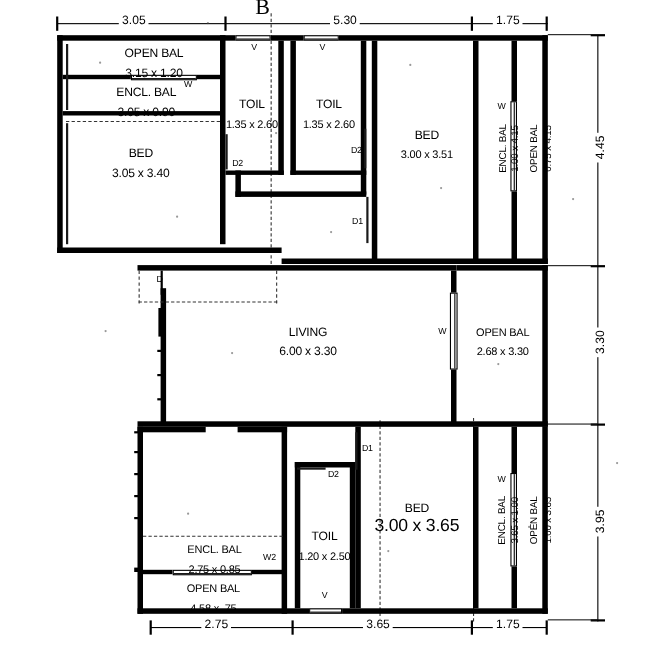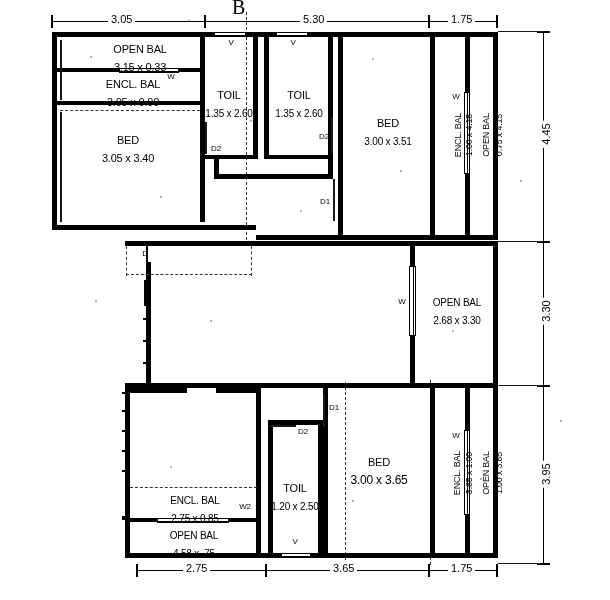--- a/index.html
+++ b/index.html
@@ -239,21 +239,21 @@
   <div class="wall" style="left:323px; top:388px; width:5px; height:165px;"></div>
   <div class="wall" style="left:430px; top:388px; width:5px; height:165px;"></div>
   <div class="wall" style="left:465px; top:388px; width:5px; height:165px;"></div>
   <div class="wall" style="left:493px; top:388px; width:5px; height:170px;"></div>
 
   <div class="win v" style="left:464px; top:430px; width:6px; height:85px;"></div>
   <div class="lbl lbl-tiny" style="left:450px; top:432px; width:12px;">W</div>
 
   <div class="lbl" style="left:80px; top:39px; width:120px;">
     <span class="lbl-name">OPEN BAL</span><br>
-    <span class="lbl-dim">3.15 x 0.33</span>
+    <span class="lbl-dim">3.15 x 1.20</span>
   </div>
 
   <div class="lbl" style="left:73px; top:74px; width:120px;">
     <span class="lbl-name">ENCL. BAL</span><br>
     <span class="lbl-dim">3.05 x 0.90</span>
   </div>
   <div class="lbl lbl-tiny" style="left:165px; top:73px; width:12px;">W</div>
 
   <div class="lbl" style="left:68px; top:130px; width:120px;">
     <span class="lbl-name">BED</span><br>
@@ -284,20 +284,24 @@
 
   <div class="lbl rot" style="left:434px; top:128px; width:96px; height:14px;">
     <span class="lbl-small">OPEN BAL</span>
   </div>
   <div class="lbl rot" style="left:447px; top:128px; width:96px; height:14px;">
     <span class="lbl-small">0.75 x 4.15</span>
   </div>
 
   <div class="lbl lbl-tiny" style="left:140px; top:250px; width:10px;">D</div>
 
+  <div class="lbl" style="left:225px; top:292px; width:110px;">
+    <span class="lbl-name">LIVING</span><br>
+    <span class="lbl-dim">6.00 x 3.30</span>
+  </div>
 
   <div class="lbl" style="left:421px; top:292px; width:72px;">
     <span class="lbl-name" style="font-size:10px;">OPEN BAL</span><br>
     <span class="lbl-dim" style="font-size:10px;">2.68 x 3.30</span>
   </div>
 
 
   <div class="lbl" style="left:146px; top:490px; width:98px;">
     <span class="lbl-name" style="font-size:10px;">ENCL. BAL</span><br>
     <span class="lbl-dim" style="font-size:10px;">2.75 x 0.85</span>
@@ -309,21 +313,21 @@
     <span class="lbl-dim" style="font-size:10px;">4.58 x .75</span>
   </div>
 
   <div class="lbl" style="left:263px; top:478px; width:64px;">
     <span class="lbl-name">TOIL</span><br>
     <span class="lbl-dim" style="font-size:10px;">1.20 x 2.50</span>
   </div>
 
   <div class="lbl" style="left:336px; top:452px; width:86px;">
     <span class="lbl-name">BED</span><br>
-    <span class="lbl-dim" style="font-size:12px;">3.00 x 3.65</span>
+    <span class="lbl-dim" style="font-size:16px;">3.00 x 3.65</span>
   </div>
 
   <div class="lbl rot" style="left:405px; top:466px; width:96px; height:14px;">
     <span class="lbl-small">ENCL. BAL</span>
   </div>
   <div class="lbl rot" style="left:417px; top:466px; width:96px; height:14px;">
     <span class="lbl-small">3.65 x 1.00</span>
   </div>
 
   <div class="lbl rot" style="left:434px; top:466px; width:96px; height:14px;">

